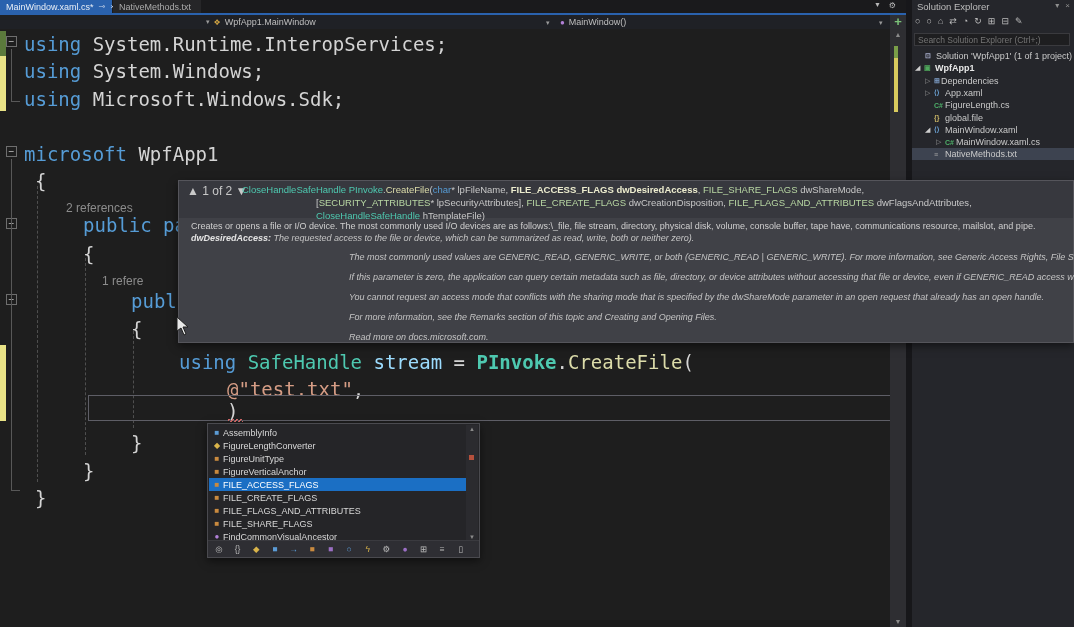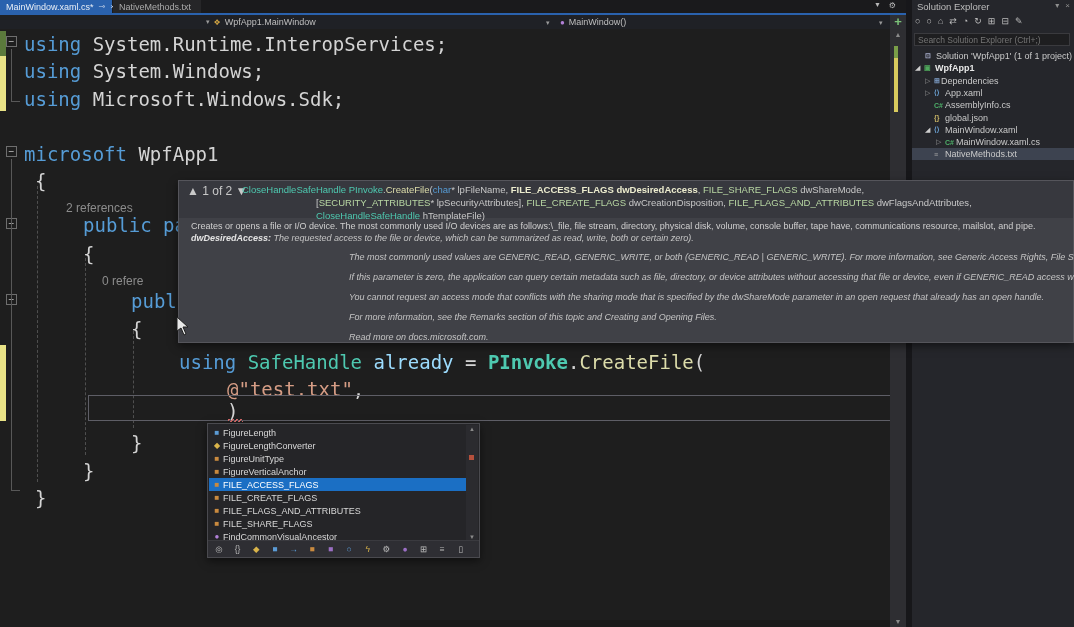--- a/index.html
+++ b/index.html
@@ -136,24 +136,24 @@
 
   <div>
       <div class="cl" style="left: 24px; top: 33px;"><span class="tk-kw">using </span><span class="tk-id">System.Runtime.InteropServices;</span></div>
       <div class="cl" style="left: 24px; top: 60px;"><span class="tk-kw">using </span><span class="tk-id">System.Windows;</span></div>
       <div class="cl" style="left: 24px; top: 88px;"><span class="tk-kw">using </span><span class="tk-id">Microsoft.Windows.Sdk;</span></div>
       <div class="cl" style="left: 24px; top: 143px;"><span class="tk-kw">microsoft </span><span class="tk-id">WpfApp1</span></div>
       <div class="cl" style="left: 35px; top: 170px;"><span class="tk-id">{</span></div>
       <div class="cl lens" style="left: 66px; top: 197px;"><span class="tk-lens">2 references</span></div>
       <div class="cl" style="left: 83px; top: 214px;"><span class="tk-kw">public pa</span></div>
       <div class="cl" style="left: 83px; top: 243px;"><span class="tk-id">{</span></div>
-      <div class="cl lens" style="left: 102px; top: 270px;"><span class="tk-lens">0 refere</span></div>
+      <div class="cl lens" style="left: 102px; top: 270px;"><span class="tk-lens">1 refere</span></div>
       <div class="cl" style="left: 131px; top: 290px;"><span class="tk-kw">publi</span></div>
       <div class="cl" style="left: 131px; top: 318px;"><span class="tk-id">{</span></div>
-      <div class="cl" style="left: 179px; top: 351px;"><span class="tk-kw">using </span><span class="tk-type">SafeHandle </span><span class="tk-local">already </span><span class="tk-id">= </span><span class="tk-typeb">PInvoke</span><span class="tk-id">.</span><span class="tk-meth">CreateFile</span><span class="tk-id">(</span></div>
+      <div class="cl" style="left: 179px; top: 351px;"><span class="tk-kw">using </span><span class="tk-type">SafeHandle </span><span class="tk-local">stream </span><span class="tk-id">= </span><span class="tk-typeb">PInvoke</span><span class="tk-id">.</span><span class="tk-meth">CreateFile</span><span class="tk-id">(</span></div>
       <div class="cl" style="left: 227px; top: 378px;"><span class="tk-str">@"test.txt"</span><span class="tk-id">,</span></div>
       <div class="cl" style="left: 227px; top: 400px;"><span class="tk-id">)</span></div>
       <div class="cl" style="left: 131px; top: 432px;"><span class="tk-id">}</span></div>
       <div class="cl" style="left: 83px; top: 460px;"><span class="tk-id">}</span></div>
       <div class="cl" style="left: 35px; top: 487px;"><span class="tk-id">}</span></div>
     </div>
   <div class="curline"></div>
   <div class="squiggle"></div>
 
   <div class="vscroll">
@@ -199,25 +199,25 @@
           <span class="ticon" style="left: 22px; color: rgb(126, 158, 200); font-size: 7px;">⊞</span>
           <span class="tlabel" style="left: 29px;">Dependencies</span>
         </div>
         <div class="trow" style="top: 36.9px;">
           <span class="arrow" style="left: 13px;">▷</span>
           <span class="ticon" style="left: 22px; color: rgb(111, 168, 220); font-size: 7px;">⟨⟩</span>
           <span class="tlabel" style="left: 33px;">App.xaml</span>
         </div>
         <div class="trow" style="top: 49.2px;">
           <span class="ticon" style="left: 22px; color: rgb(78, 176, 106); font-size: 7px;">C#</span>
-          <span class="tlabel" style="left: 33px;">AssemblyInfo.cs</span>
+          <span class="tlabel" style="left: 33px;">FigureLength.cs</span>
         </div>
         <div class="trow" style="top: 61.5px;">
           <span class="ticon" style="left: 22px; color: rgb(200, 180, 101); font-size: 7px;">{}</span>
-          <span class="tlabel" style="left: 33px;">global.json</span>
+          <span class="tlabel" style="left: 33px;">global.file</span>
         </div>
         <div class="trow" style="top: 73.8px;">
           <span class="arrow exp" style="left: 13px;">◢</span>
           <span class="ticon" style="left: 22px; color: rgb(111, 168, 220); font-size: 7px;">⟨⟩</span>
           <span class="tlabel" style="left: 33px;">MainWindow.xaml</span>
         </div>
         <div class="trow" style="top: 86.1px;">
           <span class="arrow" style="left: 24px;">▷</span>
           <span class="ticon" style="left: 33px; color: rgb(78, 176, 106); font-size: 7px;">C#</span>
           <span class="tlabel" style="left: 44px;">MainWindow.xaml.cs</span>
@@ -232,34 +232,34 @@
   <div class="tooltip">
     <div class="sigband"></div>
     <div class="pager">▲  1 of 2  ▼</div>
     <div>
         <div class="sigline" style="left: 63px; top: 3px;"><span class="sg-ttype">CloseHandleSafeHandle </span><span class="sg-ttype">PInvoke</span><span class="sg-twhite">.</span><span class="sg-tmeth">CreateFile</span><span class="sg-twhite">(</span><span class="sg-tkw">char</span><span class="sg-twhite">* </span><span class="sg-tparam">lpFileName</span><span class="sg-twhite">, </span><span class="sg-tcur">FILE_ACCESS_FLAGS dwDesiredAccess</span><span class="sg-twhite">, </span><span class="sg-tenum">FILE_SHARE_FLAGS</span><span class="sg-tparam"> dwShareMode</span><span class="sg-twhite">,</span></div>
         <div class="sigline" style="left: 137px; top: 16px;"><span class="sg-twhite">[</span><span class="sg-tenum">SECURITY_ATTRIBUTES</span><span class="sg-twhite">* </span><span class="sg-tparam">lpSecurityAttributes</span><span class="sg-twhite">], </span><span class="sg-tenum">FILE_CREATE_FLAGS</span><span class="sg-tparam"> dwCreationDisposition</span><span class="sg-twhite">, </span><span class="sg-tenum">FILE_FLAGS_AND_ATTRIBUTES</span><span class="sg-tparam"> dwFlagsAndAttributes</span><span class="sg-twhite">,</span></div>
         <div class="sigline" style="left: 137px; top: 29px;"><span class="sg-ttype">CloseHandleSafeHandle</span><span class="sg-tparam"> hTemplateFile</span><span class="sg-twhite">)</span></div>
       </div>
     <div>
         <div class="tp" style="left: 12px; top: 40px;"><span>Creates or opens a file or I/O device. The most commonly used I/O devices are as follows:\_file, file stream, directory, physical disk, volume, console buffer, tape have, communications resource, mailslot, and pipe.</span></div>
-        <div class="tp it" style="left: 12px; top: 52px;"><b>dwDesiredAccess: </b><span>The requested access to the file or device, which can be summarized as read, write, both or certain zero).</span></div>
+        <div class="tp it" style="left: 12px; top: 52px;"><b>dwDesiredAccess: </b><span>The requested access to the file or device, which can be summarized as read, write, both or neither zero).</span></div>
         <div class="tp it" style="left: 170px; top: 71px;"><span>The most commonly used values are GENERIC_READ, GENERIC_WRITE, or both (GENERIC_READ | GENERIC_WRITE). For more information, see Generic Access Rights, File Security and Access Rights, File Access Rights Con</span></div>
         <div class="tp it" style="left: 170px; top: 91px;"><span>If this parameter is zero, the application can query certain metadata such as file, directory, or device attributes without accessing that file or device, even if GENERIC_READ access would have been denied.</span></div>
         <div class="tp it" style="left: 170px; top: 111px;"><span>You cannot request an access mode that conflicts with the sharing mode that is specified by the dwShareMode parameter in an open request that already has an open handle.</span></div>
         <div class="tp it" style="left: 170px; top: 131px;"><span>For more information, see the Remarks section of this topic and Creating and Opening Files.</span></div>
         <div class="tp it" style="left: 170px; top: 151px;"><span>Read more on docs.microsoft.com.</span></div>
       </div>
   </div>
 
   <div class="comp">
     <div>
         <div class="crow" style="top: 2px;">
           <span class="cicon" style="color: rgb(91, 155, 213);">■</span>
-          <span>FigureLength</span>
+          <span>AssemblyInfo</span>
         </div>
         <div class="crow" style="top: 15px;">
           <span class="cicon" style="color: rgb(217, 180, 74);">◆</span>
           <span>FigureLengthConverter</span>
         </div>
         <div class="crow" style="top: 28px;">
           <span class="cicon" style="color: rgb(201, 138, 63);">■</span>
           <span>FigureUnitType</span>
         </div>
         <div class="crow" style="top: 41px;">

